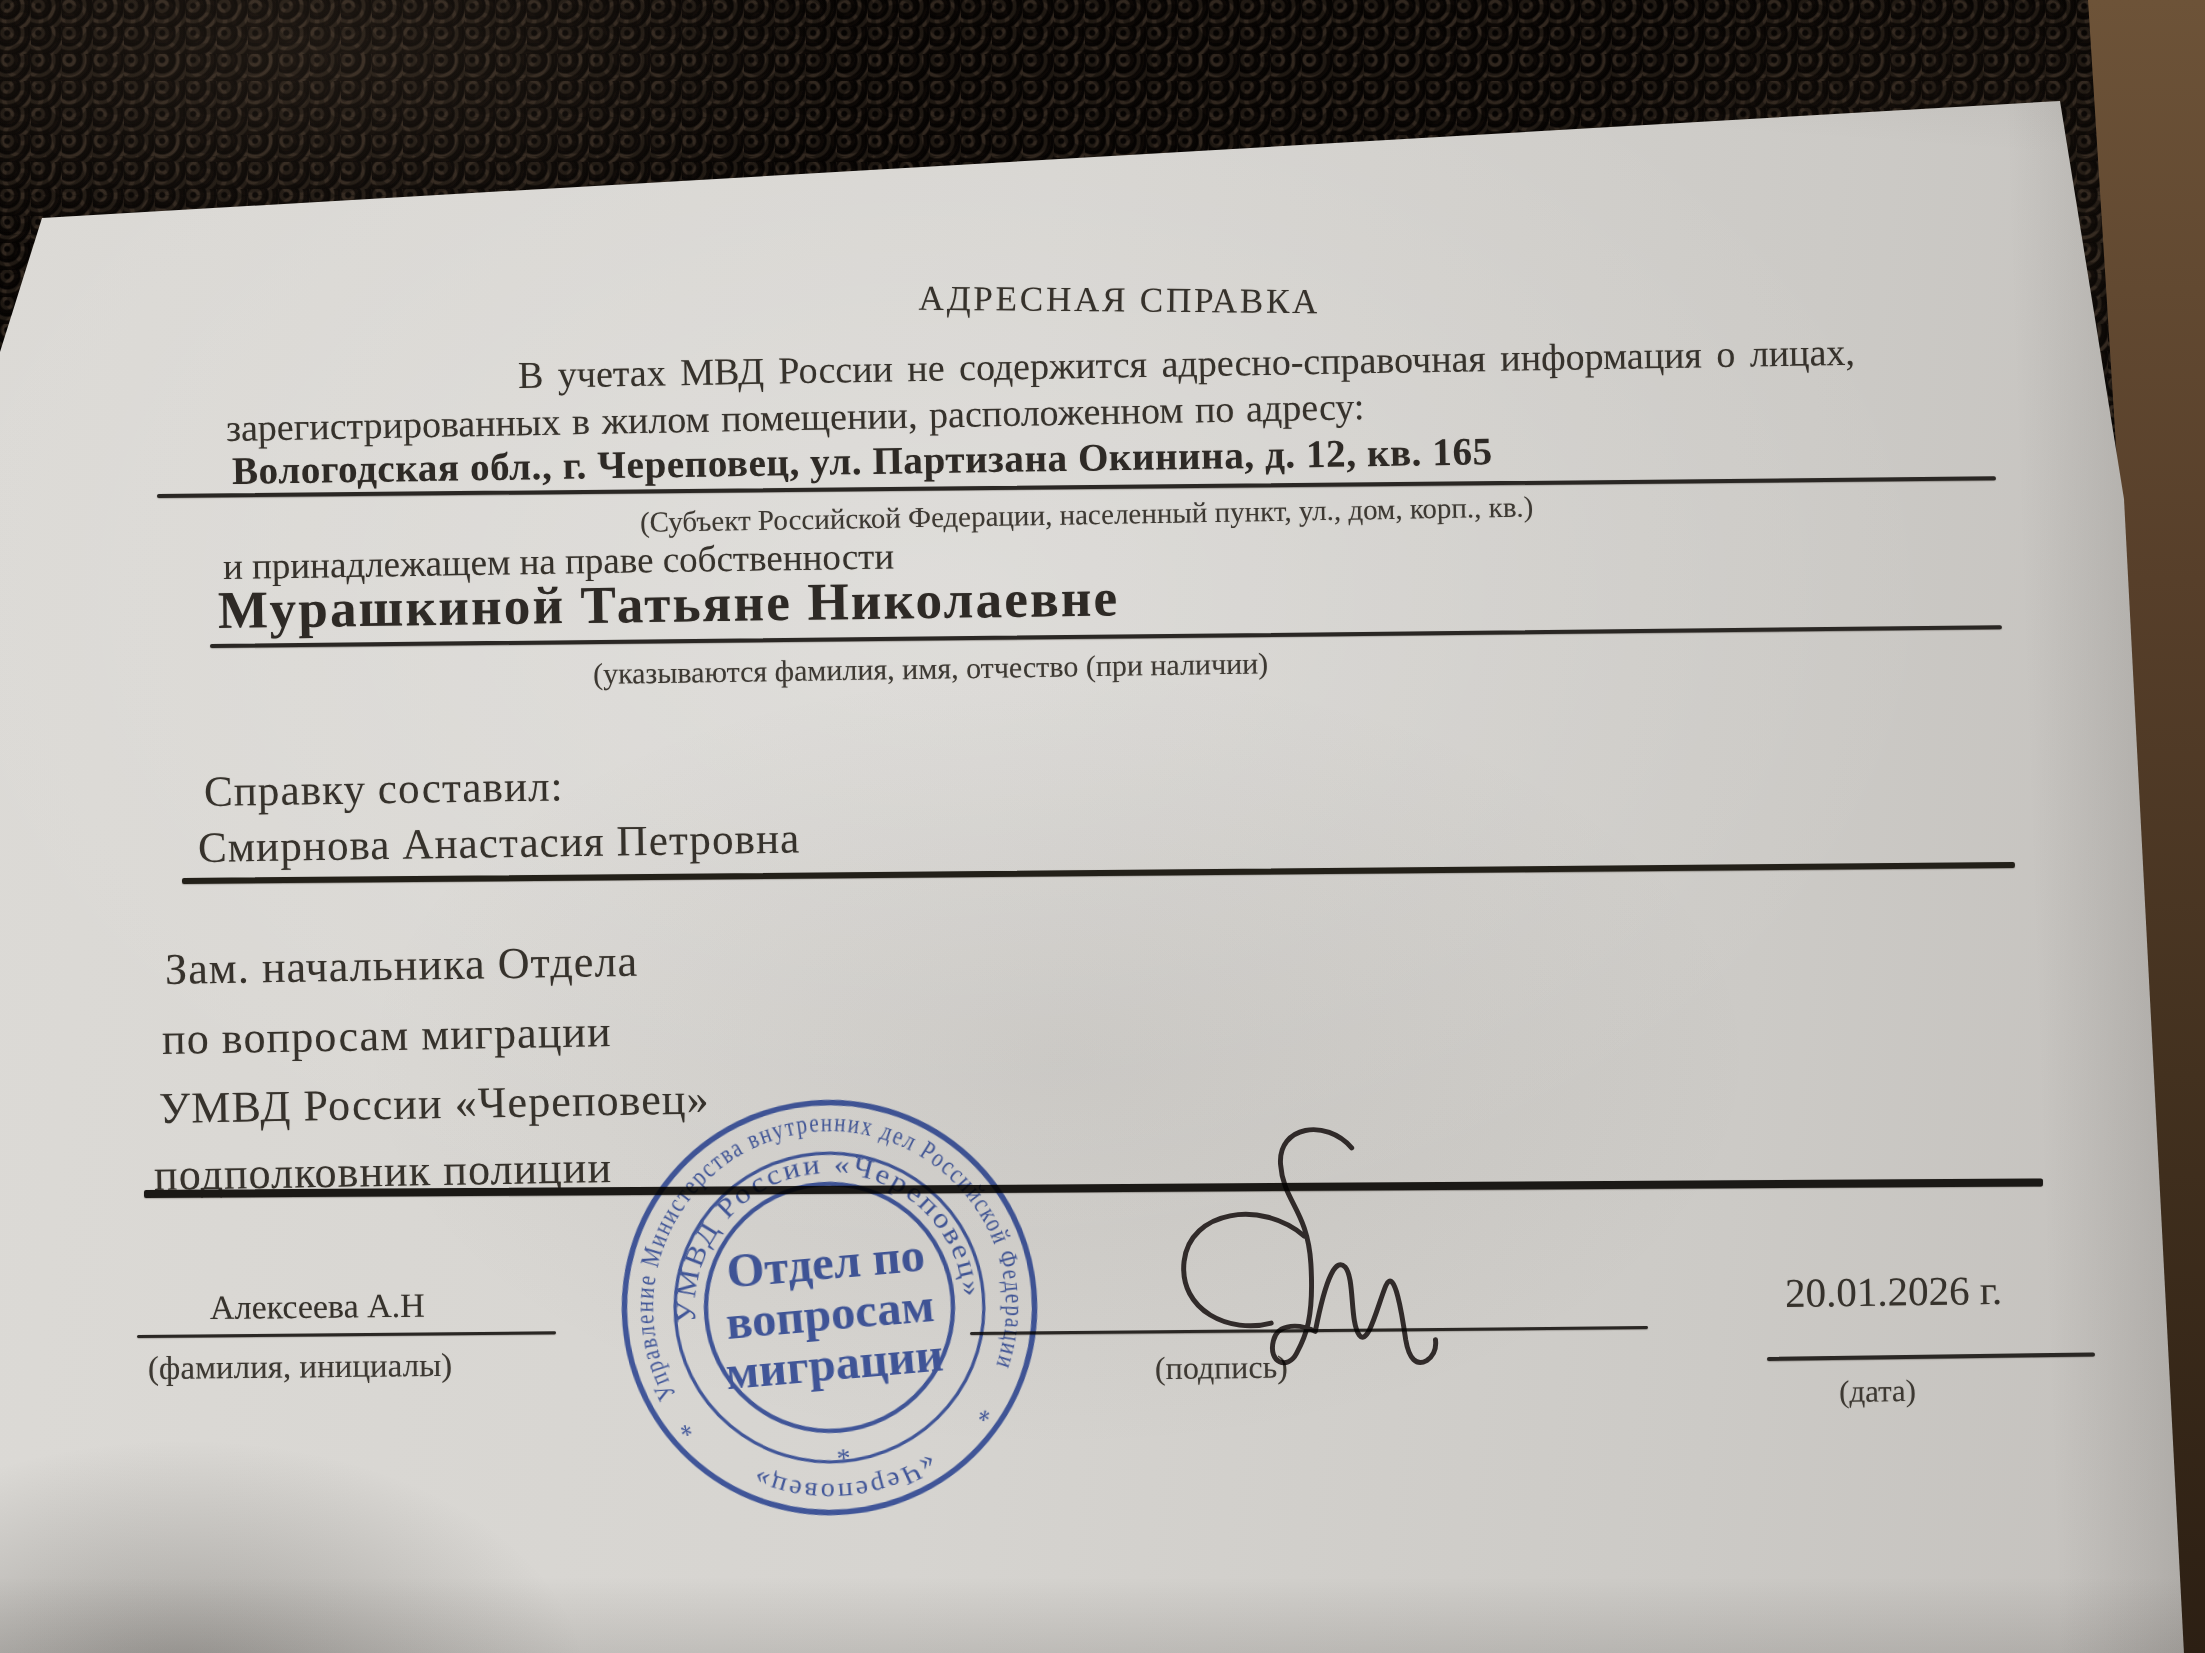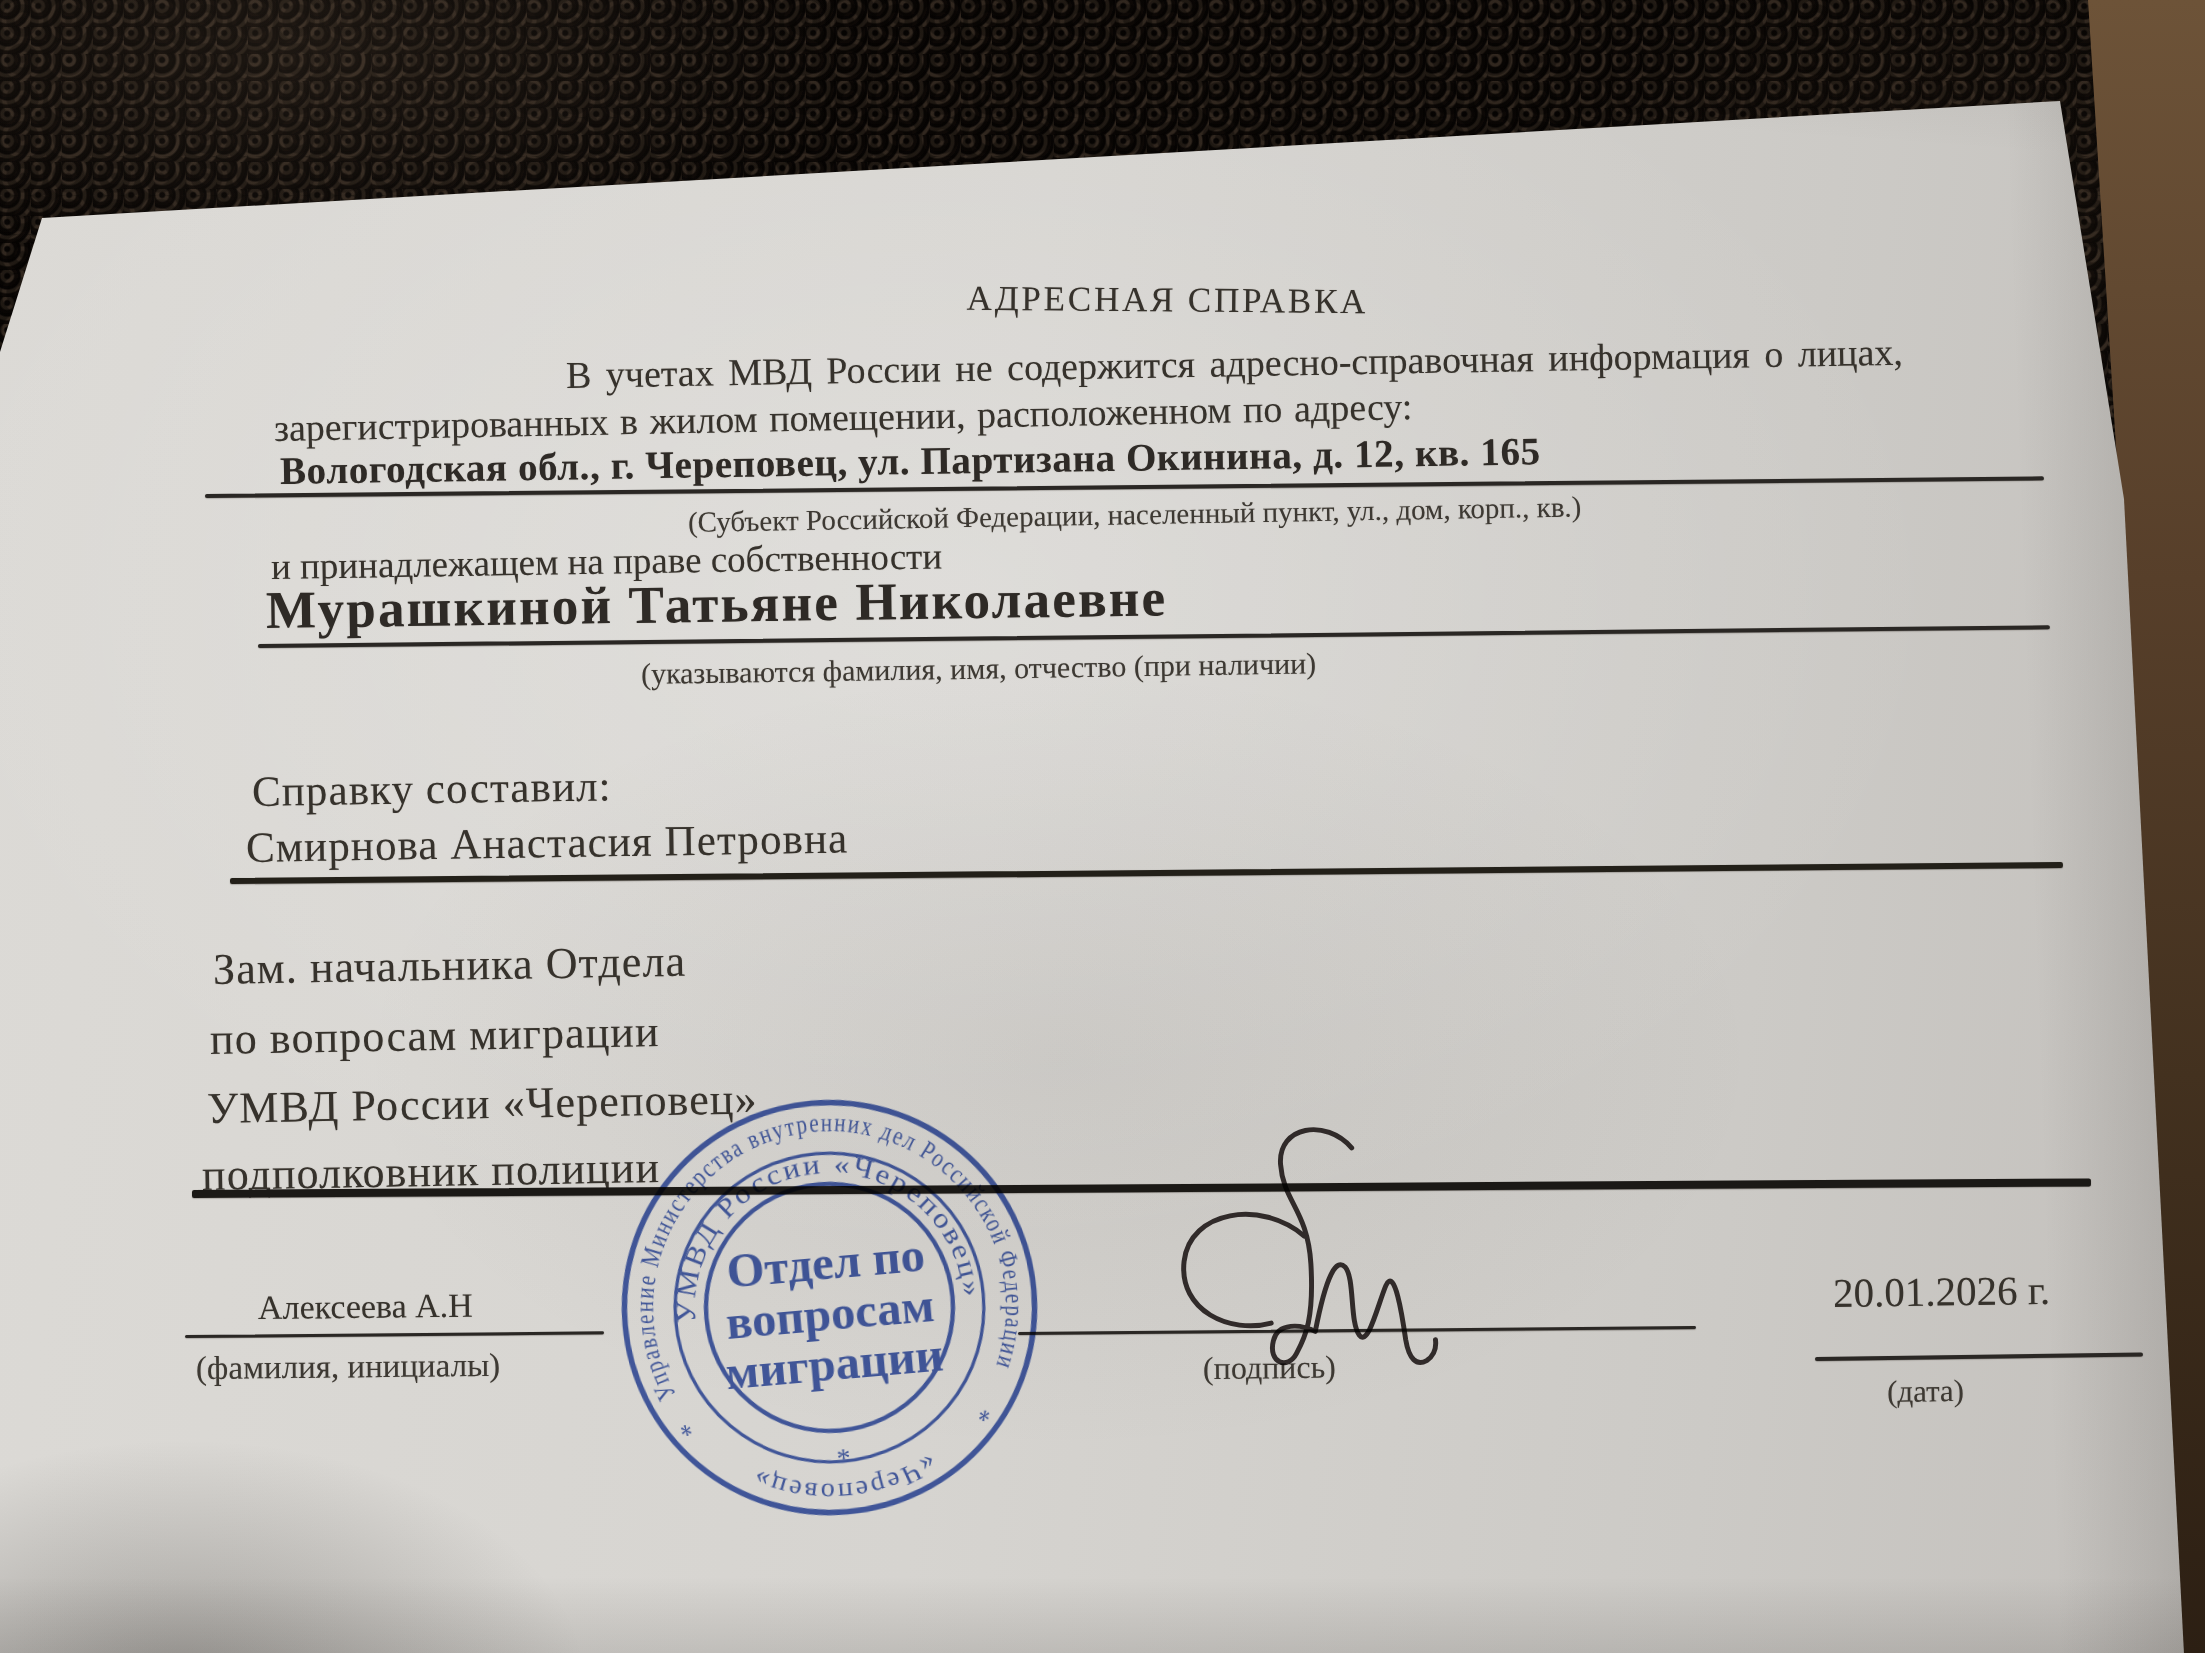--- a/index.html
+++ b/index.html
@@ -26,21 +26,21 @@
     background-image:
       radial-gradient(ellipse 1433px 937px at 42% 36%, rgba(255,255,255,.20), transparent 72%),
       linear-gradient(96deg,#dcdad6 0%,#d6d4d0 45%,#cccac6 78%,#c3c0bc 100%);
   }
   .shade{position:absolute;inset:0;pointer-events:none;}
   .shade-top{background:linear-gradient(184deg, rgba(40,35,30,.20) 0px, rgba(40,35,30,.05) 83px, transparent 165px);}
   .shade-right{background:linear-gradient(268deg, rgba(30,26,22,.20) 0%, transparent 9%);}
   .shade-bottom-left{background:radial-gradient(ellipse 579px 353px at 182px 1687px, rgba(30,26,22,.30), transparent 70%);}
   .shade-mid{background:radial-gradient(ellipse 937px 524px at 48% 64%, rgba(60,55,50,.08), transparent 75%),
              linear-gradient(to top, rgba(25,20,16,.12), transparent 77px);}
-  .content{position:absolute;inset:0;color:#36322c;margin-left:48px;}
+  .content{position:absolute;inset:0;color:#36322c;}
   .line{position:absolute;white-space:nowrap;transform-origin:0 50%;text-shadow:0 0 1.1px rgba(85,76,66,.35);}
   .rule{position:absolute;background:#2a2724;border-radius:2.2px;transform-origin:0 50%;box-shadow:0 0.6px 1.1px rgba(60,54,48,.5);}
   .t-title{font-size:35px;letter-spacing:2.8px;width:551px;text-align:center;transform:rotate(.5deg);}
   .t-para1{font-size:38px;word-spacing:5px;transform:rotate(-1deg);}
   .t-para2{font-size:38px;word-spacing:2.2px;transform:rotate(-1.1deg);}
   .t-address{font-size:39px;font-weight:bold;letter-spacing:0.6px;transform:rotate(-.9deg);color:#2e2a26;}
   .t-caption{font-size:29px;color:#3d3933;transform:rotate(-1deg);}
   .t-owner-caption{font-size:30px;color:#3d3933;transform:rotate(-.9deg);}
   .t-ownership{font-size:37px;transform:rotate(-.9deg);}
   .t-name{font-size:53px;font-weight:bold;letter-spacing:2.2px;transform:rotate(-.8deg);color:#2e2a26;}

